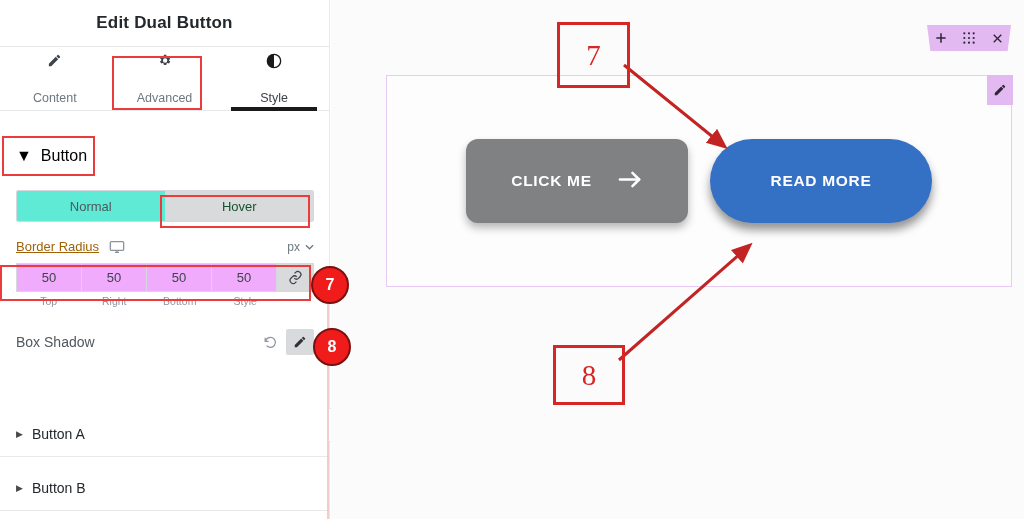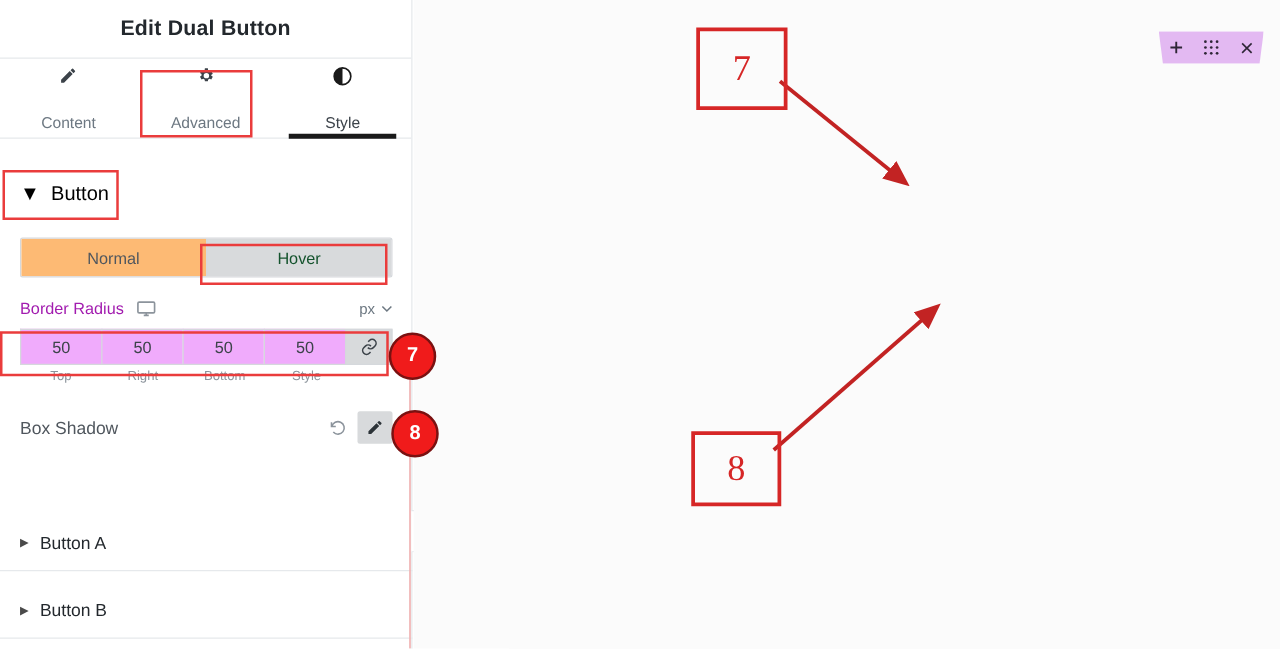--- a/index.html
+++ b/index.html
@@ -48,29 +48,29 @@
   }
 
   .controls{position:absolute;left:0;top:190px;width:330px;}
 
   .seg{
     margin:0 16px;height:30px;display:flex;border:1px solid #d5d8dc;border-radius:2px;overflow:hidden;
     background:#fff;
   }
   .seg-item{
     flex:1;display:flex;align-items:center;justify-content:center;font-size:13px;color:#50575e;
-    cursor:pointer;background:#fdba74;
+    cursor:pointer;background:#5eead4;
   }
   .seg-item.on{background:#d8dadc;color:#14532d;}
   .seg-item + .seg-item{border-left:1px solid #d5d8dc;}
 
   .field-row{
     margin-top:17px;padding:0 16px;display:flex;align-items:center;gap:10px;
   }
-  .field-label{font-size:13px;color:#a21caf;}
+  .field-label{font-size:13px;color:#a16207;text-decoration:underline;}
   .mon-icon{width:16px;height:14px;display:block;}
   .unit{margin-left:auto;display:flex;align-items:center;gap:5px;font-size:12px;color:#6d7882;cursor:pointer;}
 
   .dims{margin:9px 16px 0 16px;display:flex;align-items:stretch;height:29px;}
   .dim{
     flex:1;border:1px solid #d5d8dc;border-right:none;background:#f0abfc;
     display:flex;align-items:center;justify-content:center;font-size:13px;color:#3c434a;
   }
   .link-cell{
     width:36px;border:1px solid #d5d8dc;background:#d8dadc;
@@ -303,20 +303,42 @@
         </svg>
       </span>
       <span class="wt-ico">
         <svg width="13" height="13" viewBox="0 0 24 24" stroke="#2e2636" stroke-width="2.4">
             <line x1="5" y1="5" x2="19" y2="19"></line>
             <line x1="19" y1="5" x2="5" y2="19"></line>
           </svg>
       </span>
     </div>
 
+    <div class="section-box">
+      <div class="edit-badge">
+        <svg width="14" height="14" viewBox="0 0 24 24" fill="#2e2636">
+            <path d="M3 17.25V21h3.75L17.81 9.94l-3.75-3.75L3 17.25zM20.71 7.04a1 1 0 0 0 0-1.41l-2.34-2.34a1 1 0 0 0-1.41 0l-1.83 1.83 3.75 3.75 1.83-1.83z"></path>
+          </svg>
+      </div>
+
+      <div class="btn-pair">
+        <div class="btn-click">
+          <span>CLICK ME</span>
+          <span>
+            <svg width="25" height="19" viewBox="0 0 26 18" stroke="#ffffff" stroke-width="2.6" fill="none" stroke-linecap="round" stroke-linejoin="round">
+                <line x1="2" y1="9" x2="22" y2="9"></line>
+                <polyline points="15,2 22,9 15,16"></polyline>
+              </svg>
+          </span>
+        </div>
+        <div class="btn-read">
+          <span>READ MORE</span>
+        </div>
+      </div>
+    </div>
   </div>
 
   <div class="anno">
     <svg width="1024" height="519" style="position:absolute;left:0;top:0;">
       <defs>
         <marker id="ah" markerWidth="7" markerHeight="7" refX="5.4" refY="3" orient="auto">
           <path d="M0,0 L7,3 L0,6 z" fill="#c22323"></path>
         </marker>
       </defs>
       <line x1="624" y1="65" x2="724" y2="146" stroke="#c22323" stroke-width="3" marker-end="url(#ah)"></line>

